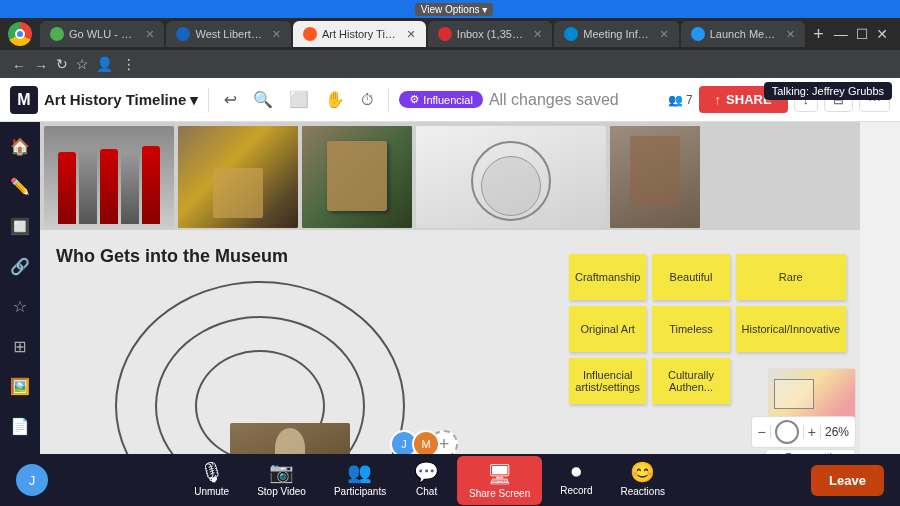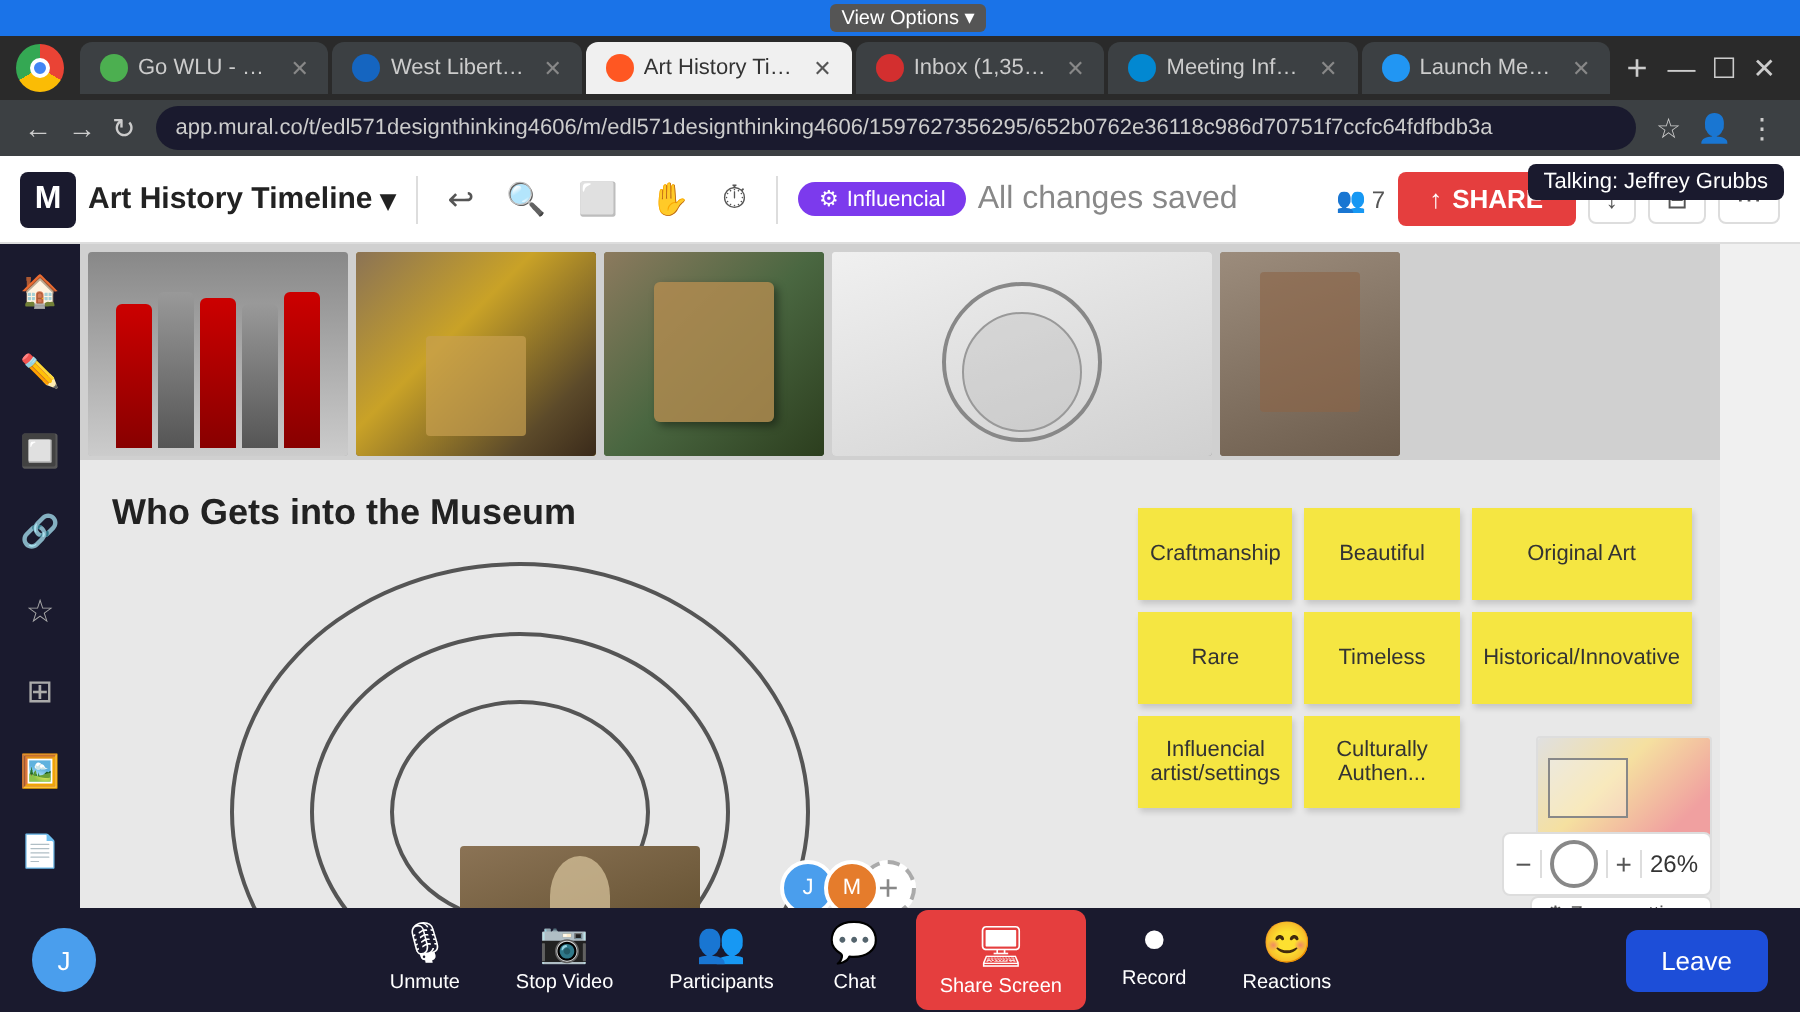--- a/index.html
+++ b/index.html
@@ -195,22 +195,22 @@
     }
     .video-btn {
       display: flex; flex-direction: column; align-items: center; gap: 2px;
       background: none; border: none; color: white; font-size: 10px; cursor: pointer;
       padding: 4px 10px;
     }
     .video-btn-icon { font-size: 20px; }
     .video-btn.red-bg { background: #e53e3e; border-radius: 6px; padding: 6px 12px; }
     .video-center { display: flex; gap: 8px; }
     #leave-btn {
-      background: #1d4ed8; color: white; border: none; border-radius: 6px;
-      font-size: 13px; font-weight: normal; padding: 8px 18px; cursor: pointer;
+      background: #c2410c; color: white; border: none; border-radius: 6px;
+      font-size: 13px; font-weight: bold; padding: 8px 18px; cursor: pointer;
     }
 
     
     .img-bottles-inner {
       display: flex; gap: 3px; align-items: flex-end; padding: 4px;
       height: 100%; justify-content: center;
     }
     .bottle { width: 18px; border-radius: 3px 3px 0 0; }
 
     
@@ -284,21 +284,20 @@
     <button class="tab-new">+</button>
     <div style="flex:1"></div>
     <button class="toolbar-icon">—</button>
     <button class="toolbar-icon">☐</button>
     <button class="toolbar-icon">✕</button>
   </div>
   <div id="address-bar-row">
     <button class="nav-btn">←</button>
     <button class="nav-btn">→</button>
     <button class="nav-btn">↻</button>
-    <input id="address-bar" type="text" value="app.mural.co/t/edl571designthinking4606/m/edl571designthinking4606/1597627356295/652b0762e36118c986d70751f7ccfc64fdfbdb3a" style="">
     <button class="toolbar-icon">☆</button>
     <button class="toolbar-icon">👤</button>
     <button class="toolbar-icon">⋮</button>
   </div>
 </div>
 
 <div id="app-toolbar">
   <div id="app-logo">
     <span style="color:white;font-size:16px;font-weight:bold">M</span>
   </div>
@@ -401,24 +400,24 @@
   </div>
 
   <div id="cards-grid">
     <div class="card">
         <span>Craftmanship</span>
       </div>
     <div class="card">
         <span>Beautiful</span>
       </div>
     <div class="card">
+        <span>Rare</span>
+      </div>
+    <div class="card">
         <span>Original Art</span>
-      </div>
-    <div class="card">
-        <span>Rare</span>
       </div>
     <div class="card">
         <span>Timeless</span>
       </div>
     <div class="card">
         <span>Historical/Innovative</span>
       </div>
     <div class="card">
         <span>Influencial artist/settings</span>
       </div>

